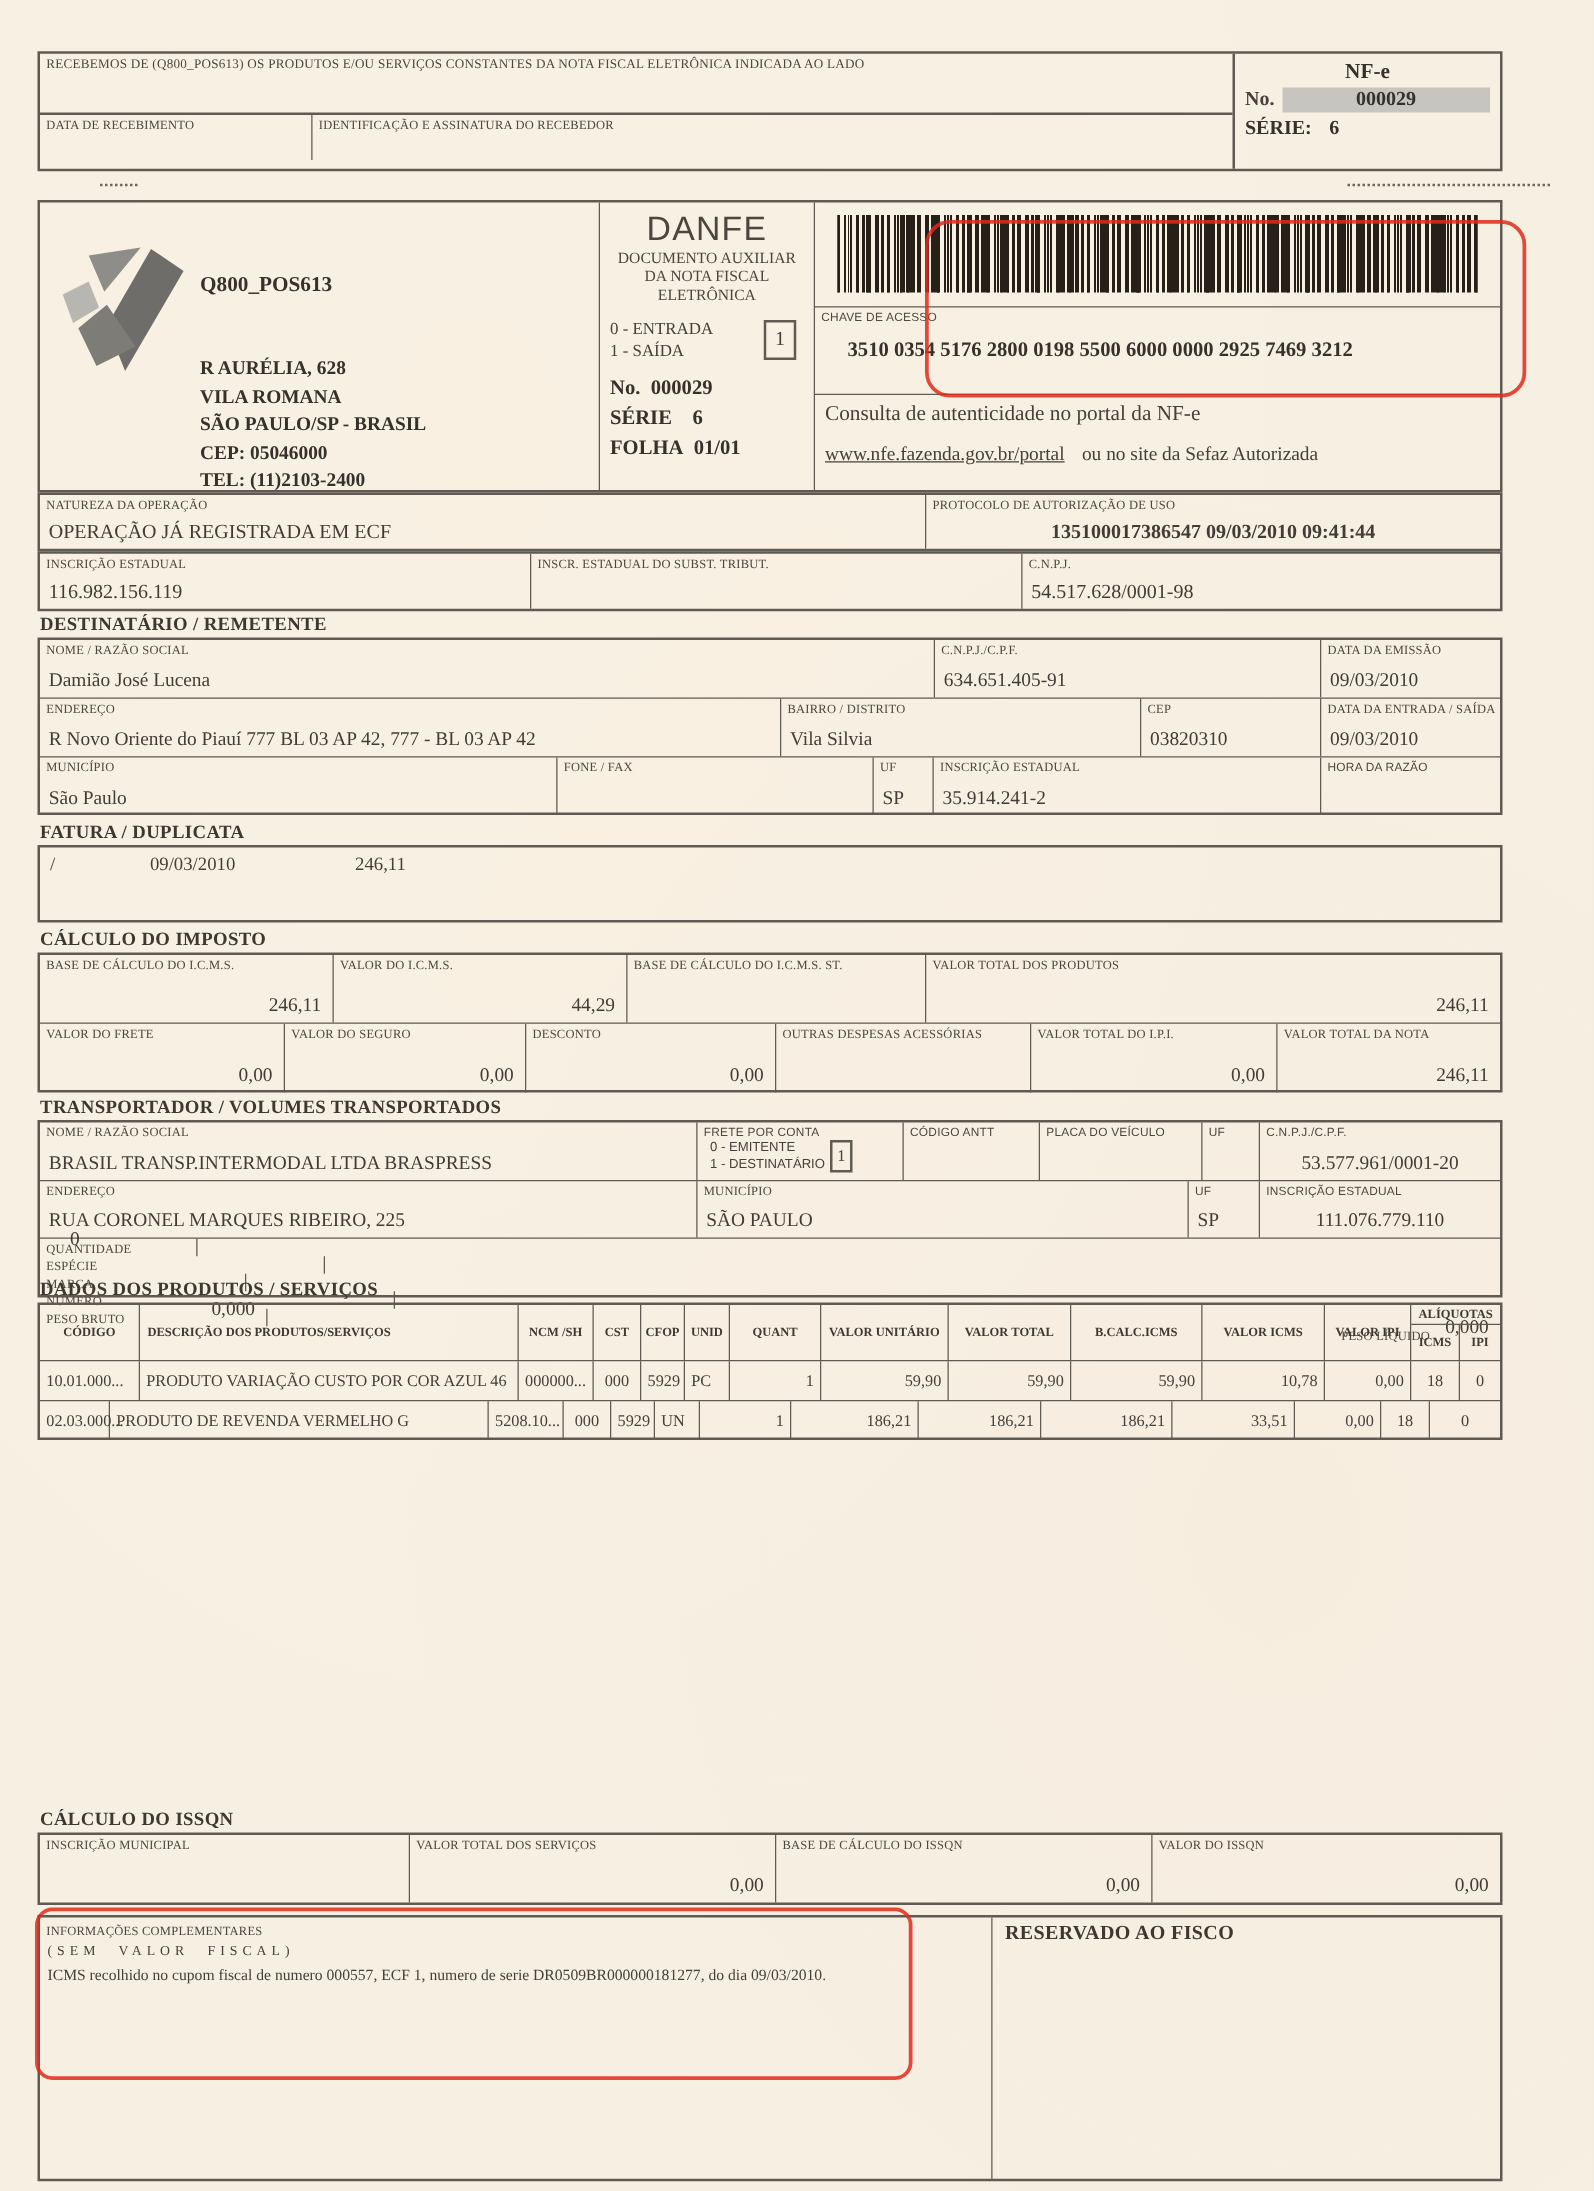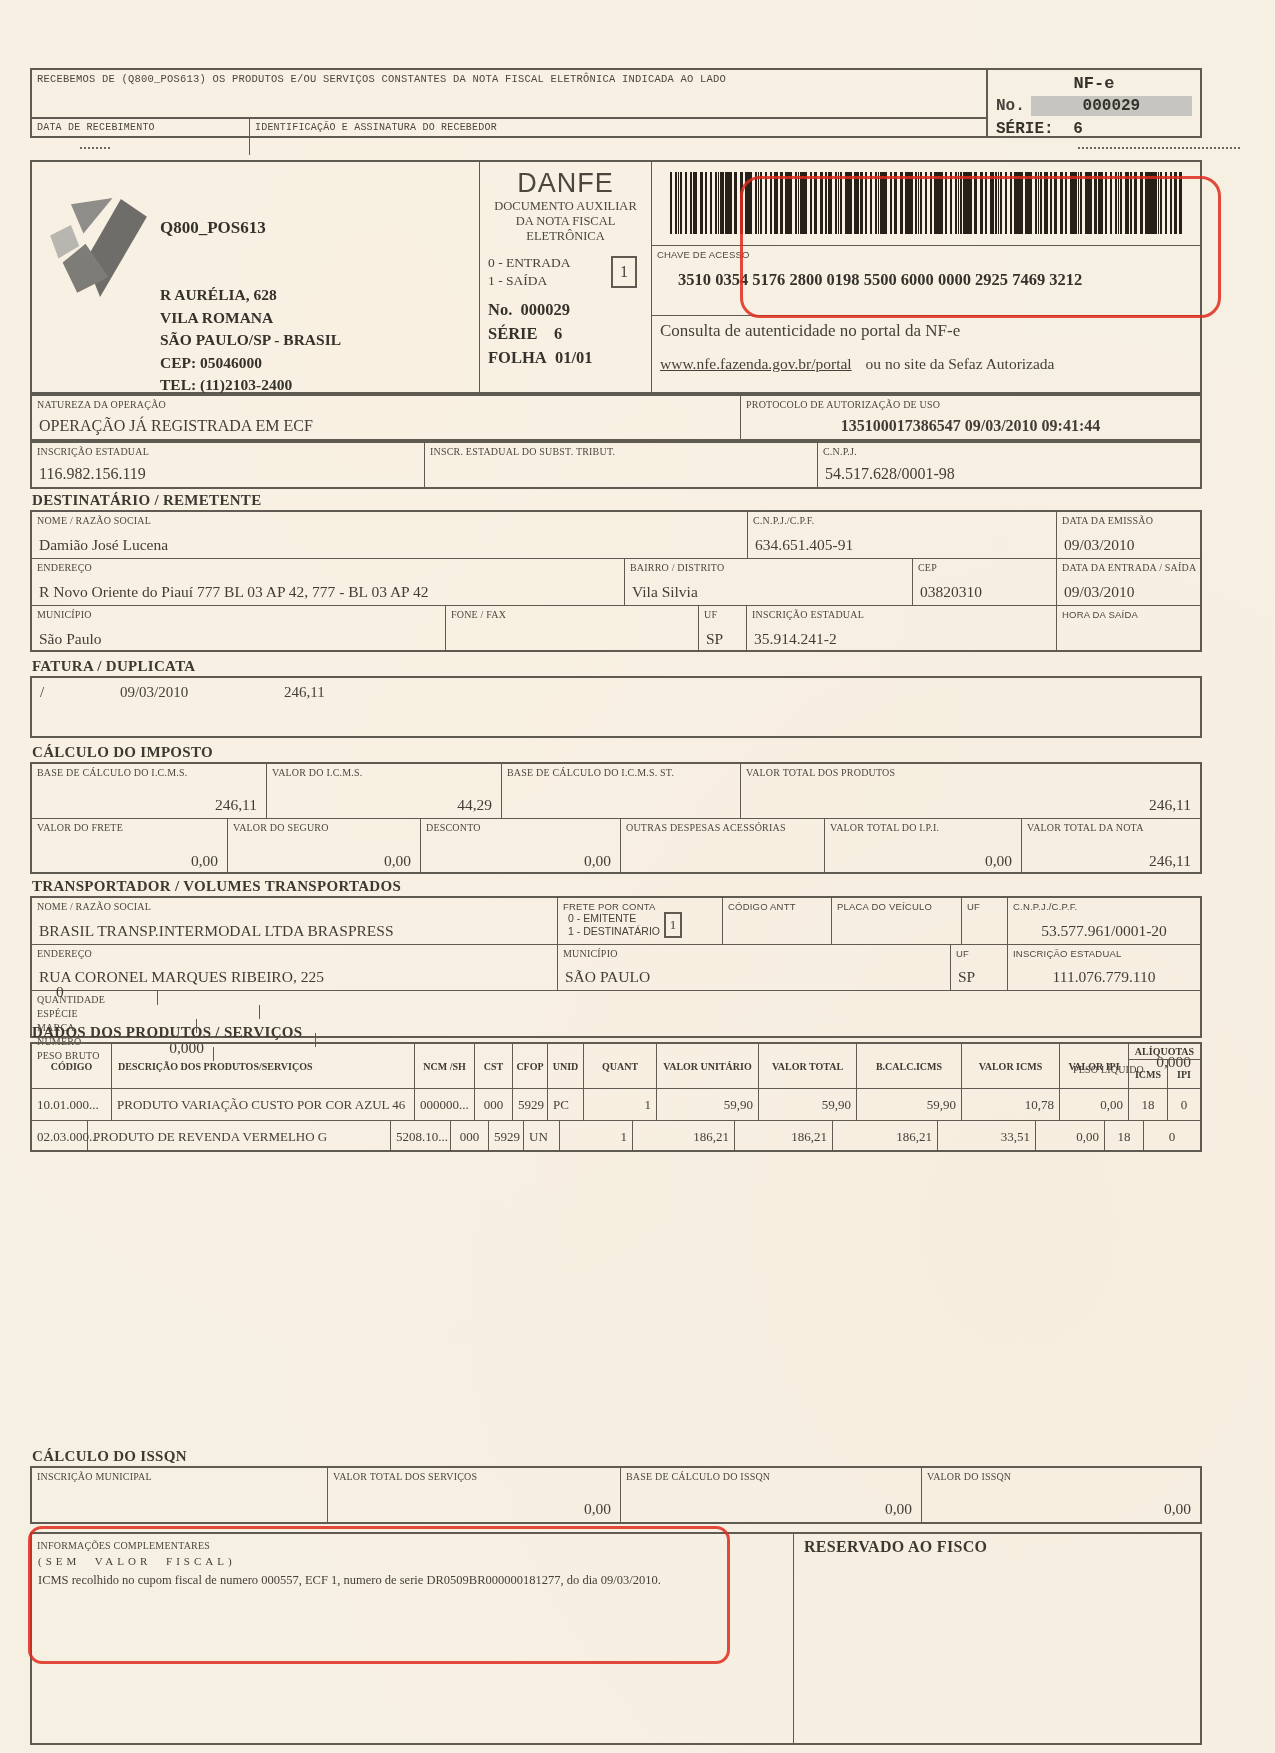--- a/index.html
+++ b/index.html
@@ -65,21 +65,21 @@
   .pdata { font-size:13px; color:#45413a; padding:0 5px; width:100%; }
   .pdata.l { text-align:left; }
   .pdata.c { text-align:center; }
   .pdata.r { text-align:right; }
 </style>
 </head>
 <body>
 
 <div class="page">
 
-  <div class="abs box" style="left:30px; top:68px; width:1172px; height:70px;font-family:Liberation Mono, monospace;">
+  <div class="abs box" style="left:30px; top:41px; width:1172px; height:96px;">
     <div class="row" style="height:100%;">
       <div class="cell" style="width:956px; border-right:2px solid #5f5b52;">
         <div style="height:47px;">
           <div class="lbl" style="font-size:10.5px;">RECEBEMOS DE (Q800_POS613) OS PRODUTOS E/OU SERVIÇOS CONSTANTES DA NOTA FISCAL ELETRÔNICA INDICADA AO LADO</div>
         </div>
         <div class="row bordered-top" style="height:38px;">
           <div class="cell" style="width:218px;">
             <div class="lbl">DATA DE RECEBIMENTO</div>
           </div>
           <div class="cell" style="flex:1;">
@@ -239,21 +239,21 @@
       </div>
       <div class="cell" style="width:48px;">
         <div class="lbl">UF</div>
         <div class="val">SP</div>
       </div>
       <div class="cell" style="width:310px;">
         <div class="lbl">INSCRIÇÃO ESTADUAL</div>
         <div class="val">35.914.241-2</div>
       </div>
       <div class="cell" style="flex:1;">
-        <div class="lbl sans">HORA DA SAÍDA</div>
+        <div class="lbl sans">HORA DA RAZÃO</div>
       </div>
     </div>
   </div>
 
   <div class="abs sec-title" style="left:32px; top:658px;">FATURA / DUPLICATA</div>
   <div class="abs box" style="left:30px; top:676px; width:1172px; height:62px;">
     <div style="padding:6px 0 0 8px; font-size:15px; color:#45413a;">
       <span>/</span>
       <span style="margin-left:72px;">09/03/2010</span>
       <span style="margin-left:92px;">246,11</span>

